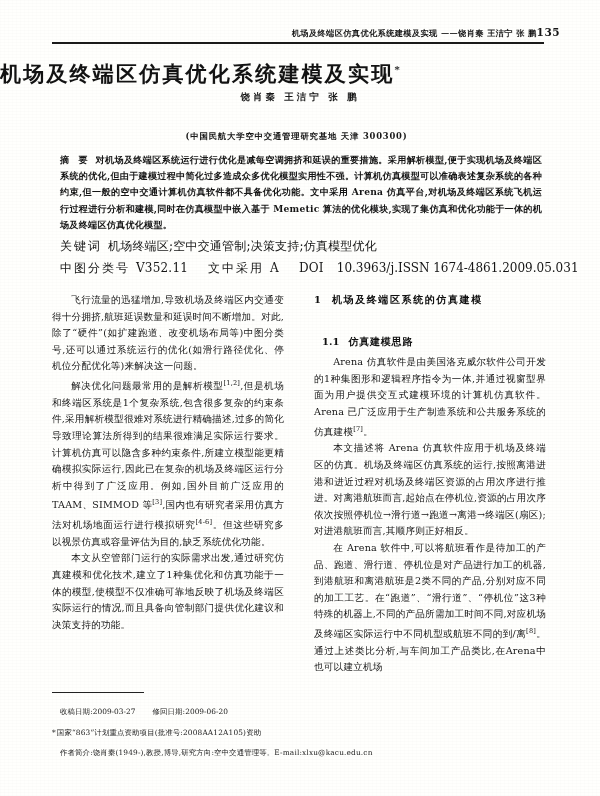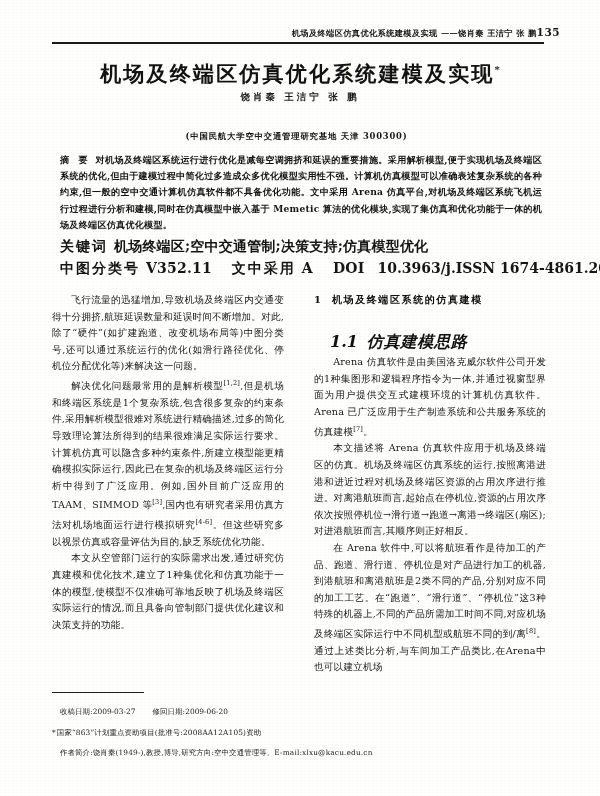--- a/index.html
+++ b/index.html
@@ -63,21 +63,21 @@
     height: 1.6px;
     background: #1b1b1b;
   }
 
   
   .title {
     position: absolute;
     top: 60px;
     left: 0;
     width: 600px;
-    text-align: center;
+    text-align: left;
     font-size: 21px;
     font-weight: bold;
     letter-spacing: 2.2px;
     color: #131313;
     font-family: "DejaVu Serif", "Liberation Serif", serif;
   }
   .title sup {
     font-size: 10px;
     vertical-align: super;
     letter-spacing: 0;
@@ -121,25 +121,25 @@
     color: #161616;
     font-weight: bold;
     text-indent: 0;
   }
   .abs-label {
     font-weight: bold;
     letter-spacing: 3px;
     margin-right: 5px;
   }
   .kw-line, .cls-line {
-    font-size: 14px;
+    font-size: 12px;
     line-height: 17px;
     letter-spacing: .2px;
     color: #161616;
-    font-weight: bold;
+    font-weight: normal;
     margin-top: 5px;
     white-space: nowrap;
   }
   .kw-label, .cls-label {
     letter-spacing: 2px;
     margin-right: 6px;
   }
   .cls-gap { display: inline-block; width: 20px; }
   .cls-gap-sm { display: inline-block; width: 13px; }
 
@@ -171,26 +171,25 @@
 
   h2.sec {
     font-size: 10px;
     font-weight: bold;
     letter-spacing: 1.6px;
     margin: 0 0 25px 0;
     color: #111;
   }
   h2.sec .num { margin-right: 11px; letter-spacing: 0; }
   h3.subsec {
-    font-size: 16px;
+    font-size: 10px;
     font-weight: bold;
     letter-spacing: .8px;
-    margin: 7px 0 4px 16px;
+    margin: 7px 0 4px 8px;
     color: #111;
-    font-style: italic;
   }
   h3.subsec .num { margin-right: 9px; letter-spacing: 0; }
 
   
   .fn-rule {
     position: absolute;
     left: 52px;
     top: 692px;
     width: 92px;
     height: 1.3px;

